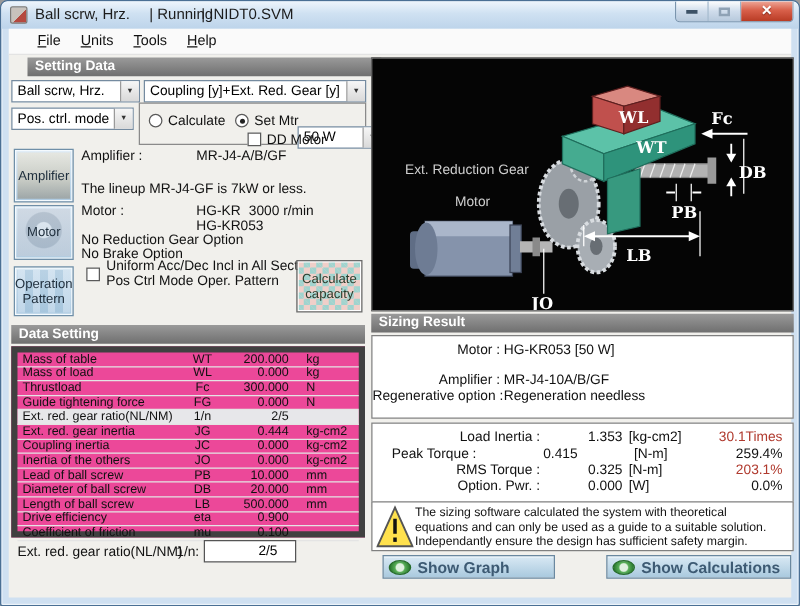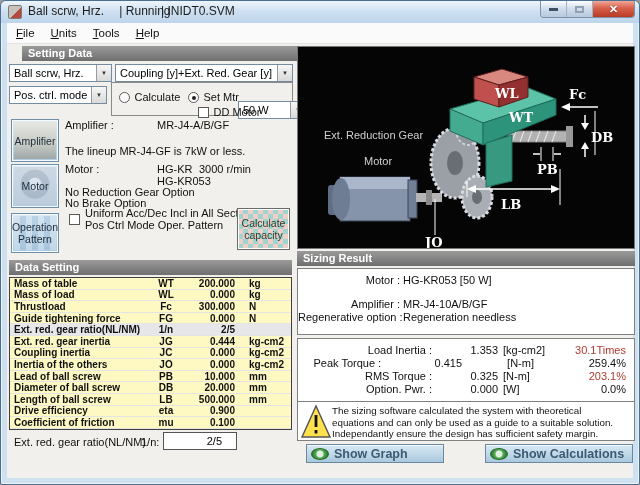--- a/index.html
+++ b/index.html
@@ -17,21 +17,21 @@
   .win-controls{position:absolute;right:4px;top:0;display:flex;height:17px;
     border:1px solid #7a94ad;border-top:none;border-radius:0 0 4px 4px;overflow:hidden;}
   .wc-btn{width:26px;height:100%;display:flex;align-items:center;justify-content:center;
     background:linear-gradient(#fdfdfd,#cfdceb 50%,#b7c9dc);border-right:1px solid #9db2c6;}
   .wc-btn.close{width:41px;background:linear-gradient(#efa797,#d8604a 45%,#b83b24);border-right:none;}
   .glyph-min{width:9px;height:3px;background:#3d5166;}
   .glyph-max{width:9px;height:7px;border:2px solid #8fa2b5;}
   .glyph-close{color:#fff;font-size:11px;font-weight:bold;line-height:1;text-shadow:0 1px 1px #7c2416;}
   
   .menubar{position:absolute;top:22px;left:6px;right:6px;height:21px;background:#fafafa;
-    display:flex;align-items:center;padding-left:1px;border-bottom:1px solid #e3e3e3;}
+    display:flex;align-items:center;padding-left:15px;border-bottom:1px solid #e3e3e3;}
   .mi{display:inline-block;padding:2px 8px;font-size:11.5px;color:#111;}
   .mi::first-letter{text-decoration:underline;}
   
   .content{position:absolute;top:43px;left:6px;right:6px;height:434px;background:#f1f0ec;}
   .sec-h{position:absolute;background:linear-gradient(#9a9a9a,#6f6f6f);color:#fff;
     font-size:11px;font-weight:bold;padding:1px 6px;height:15px;line-height:13px;}
   
   .dd{position:absolute;height:18px;background:#fff;border:1px solid #758ba0;
     display:flex;align-items:center;font-size:11px;}
   .dd .dd-text{flex:1;padding-left:4px;white-space:nowrap;overflow:hidden;}
@@ -54,21 +54,21 @@
   .photo.op{background:repeating-linear-gradient(90deg,#cfe0ee 0 6px,#9fc0d8 6px 12px);}
   .img-btn .img-lab{position:relative;z-index:1;line-height:12px;}
   .calc-btn{position:absolute;border:1px solid #6a6a6a;box-shadow:inset 0 0 0 1px #fff;
     background-image:
       linear-gradient(45deg,#9fd4cf 25%,transparent 25%,transparent 75%,#9fd4cf 75%),
       linear-gradient(45deg,#9fd4cf 25%,#f0cfc9 25%,#f0cfc9 75%,#9fd4cf 75%);
     background-size:10px 10px;background-position:0 0,5px 5px;
     display:flex;flex-direction:column;align-items:center;justify-content:center;
     font-size:10.5px;color:#2c3c2c;}
   
-  .ds-table{position:absolute;background:#fef9c3;border:1px solid #404040;font-weight:bold;}
+  .ds-table{position:absolute;background:#ec4899;border:5px solid #404040;}
   .dsrow{display:flex;align-items:center;height:11.6px;font-size:10px;color:#111;
     border-bottom:1px solid #e4e4e4;}
   .dsrow.hl{background:#e7e7ea;}
   .c-label{flex:1;padding-left:4px;white-space:nowrap;}
   .c-sym{width:38px;text-align:center;}
   .c-val{width:50px;text-align:right;}
   .c-unit{width:56px;padding-left:14px;}
   .edit-input{position:absolute;height:18px;border:1px solid #555;background:#fff;
     font-size:11px;text-align:right;padding-right:14px;font-family:"Liberation Sans",sans-serif;}
   

